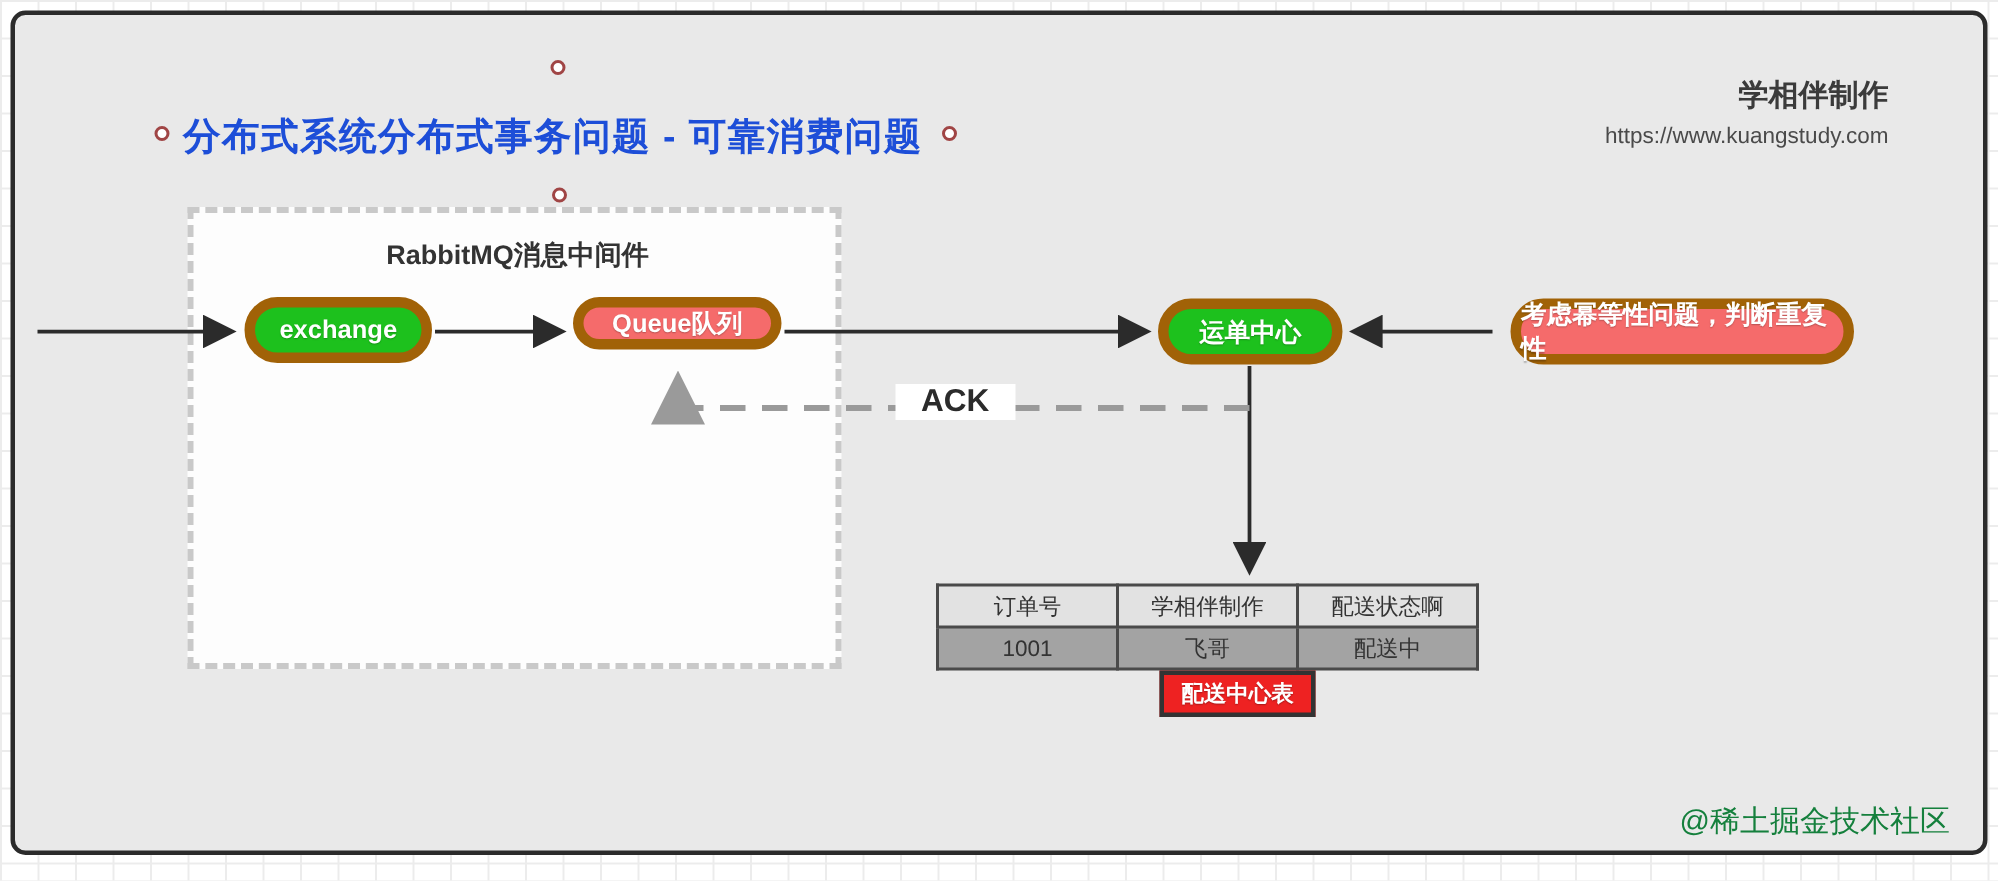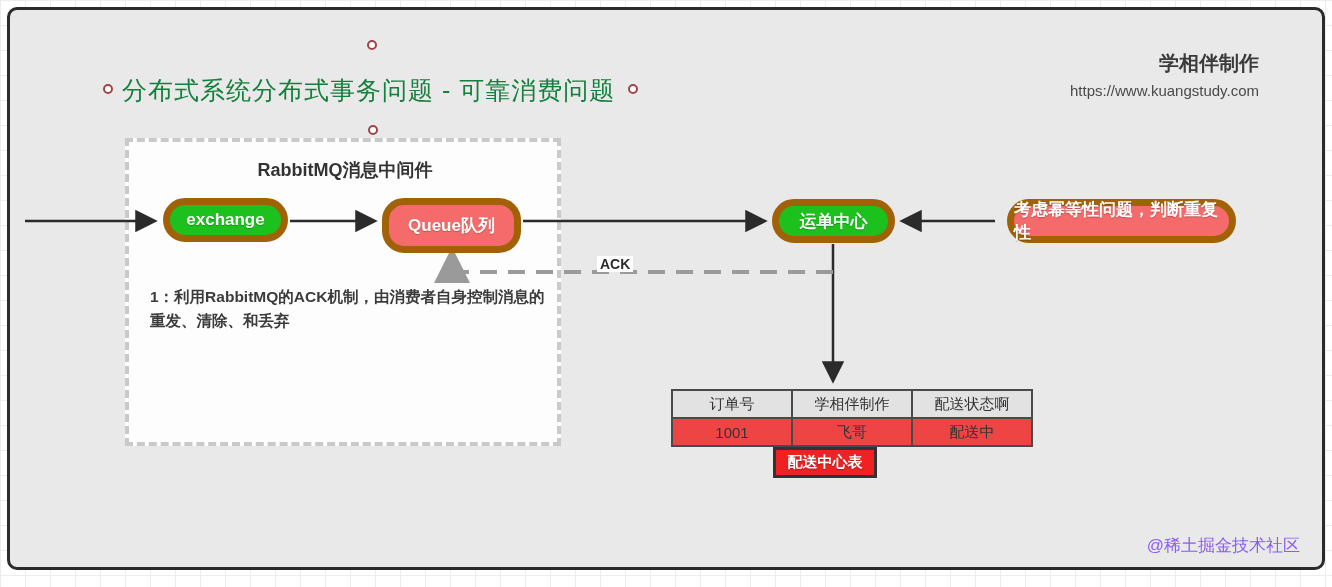--- a/index.html
+++ b/index.html
@@ -19,35 +19,35 @@
     left: 7px; top: 7px;
     width: 1318px; height: 563px;
     background: #e9e9e9;
     border: 3px solid #2b2b2b;
     border-radius: 10px;
   }
   .abs { position: absolute; }
 
   .page-title {
     left: 122px; top: 74px;
-    font-size: 25px; font-weight: normal; color: #15803d;
+    font-size: 25px; font-weight: bold; color: #1d4ed8;
     letter-spacing: 1px;
   }
   .credit {
     right: 73px; top: 50px;
     font-size: 20px; font-weight: bold; color: #3b3b3b;
     text-align: right;
   }
   .site-url {
     right: 73px; top: 82px;
     font-size: 15px; color: #4a4a4a;
   }
   .watermark {
     right: 32px; top: 534px;
-    font-size: 17px; color: #8b5cf6;
+    font-size: 20px; color: #15803d;
   }
 
   .handle {
     width: 10px; height: 10px;
     border: 2px solid #a04545;
     border-radius: 50%;
     background: #ffffff;
   }
 
   .group-box {
@@ -68,54 +68,54 @@
     border-radius: 22px;
     color: #ffffff;
     font-weight: bold;
     font-size: 17px;
     text-shadow: 0 1px 1px rgba(0,0,0,0.25);
   }
   .node-green { background: #1dc11d; }
   .node-salmon { background: #f56b6b; }
 
   .node-exchange { left: 163px; top: 198px; width: 125px; height: 44px; }
-  .node-queue    { left: 382px; top: 198px; width: 139px; height: 55px; }
+  .node-queue    { left: 382px; top: 198px; width: 139px; height: 35px; }
   .node-waybill  { left: 772px; top: 199px; width: 123px; height: 44px; }
   .node-idem     { left: 1007px; top: 199px; width: 229px; height: 44px; font-size: 17px; }
 
   .notes {
     left: 150px; top: 285px; width: 404px;
     font-size: 15.5px; font-weight: bold; color: #3b3b3b;
     line-height: 1.55;
   }
   .notes p + p { margin-top: 23px; }
 
   .ack-label {
     left: 597px; top: 256px;
     background: #ffffff;
-    padding: 0 3px;
-    font-size: 14px; font-weight: bold; color: #2b2b2b;
+    padding: 0 17px;
+    font-size: 21px; font-weight: bold; color: #2b2b2b;
   }
 
   svg.wires { position: absolute; left: 0; top: 0; pointer-events: none; }
 
   table.delivery {
-    left: 671px; top: 389px;
+    left: 624px; top: 389px;
     border-collapse: collapse;
     font-size: 15px; color: #333;
     position: absolute;
   }
   table.delivery th, table.delivery td {
     width: 120px; height: 28px;
     border: 2px solid #4a4a4a;
     text-align: center;
     font-weight: normal;
   }
   table.delivery th { background: #e2e2e2; }
-  table.delivery td { background: #ef4444; margin-top: 20px; }
+  table.delivery td { background: #a3a3a3; margin-top: 20px; }
 
   .table-caption {
     left: 773px; top: 447px; width: 104px; height: 31px;
     background: #ee2222;
     border: 3px solid #333;
     display: flex; align-items: center; justify-content: center;
     color: #fff; font-weight: bold; font-size: 15px;
     text-shadow: 0 1px 1px rgba(0,0,0,0.3);
   }
 </style>
@@ -162,21 +162,20 @@
 <div class="abs group-title">RabbitMQ消息中间件</div>
 
 <div class="abs node node-green node-exchange">exchange</div>
 <div class="abs node node-salmon node-queue">Queue队列</div>
 <div class="abs node node-green node-waybill">运单中心</div>
 <div class="abs node node-salmon node-idem">考虑幂等性问题，判断重复性</div>
 
 <div class="abs ack-label">ACK</div>
 
 <div class="abs notes">
-  <p>1：利用RabbitMQ的ACK机制，由消费者自身控制消息的重发、清除、和丢弃</p>
 </div>
 
 <table class="delivery">
   <thead>
     <tr>
       <th>订单号</th>
       <th>学相伴制作</th>
       <th>配送状态啊</th>
     </tr>
   </thead>

